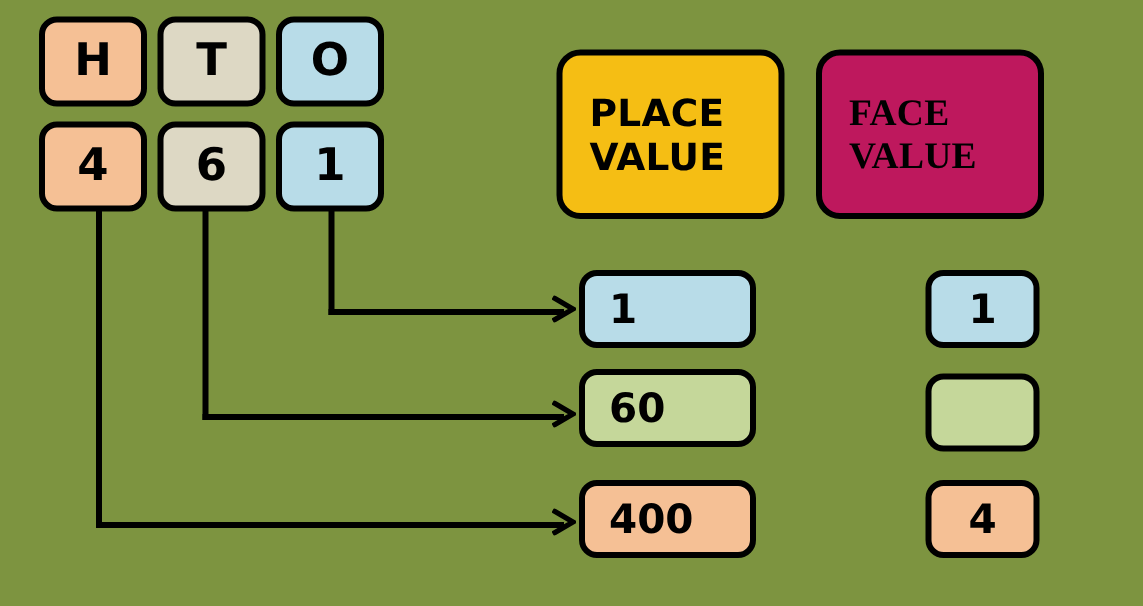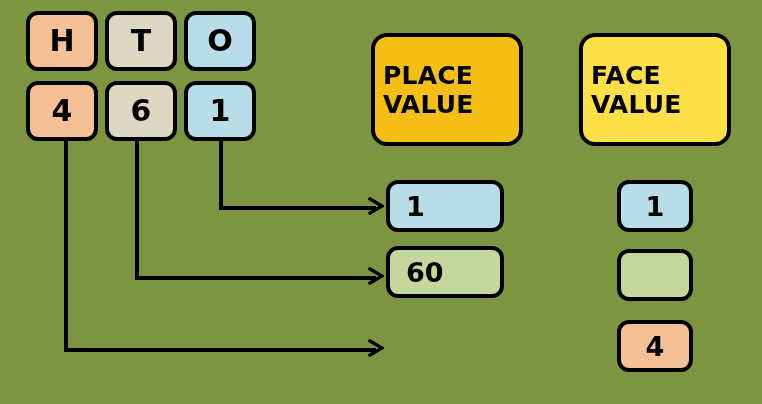--- a/index.html
+++ b/index.html
@@ -45,21 +45,21 @@
   }
 
   
   .title-card {
     width: 152px;
     height: 113px;
     border-radius: 16px;
     flex-direction: column;
     align-items: flex-start;
     justify-content: center;
-    padding-left: 8px;
+    padding-left: 18px;
     font-size: 25px;
     letter-spacing: 0.2px;
   }
   .title-card .line { display: block; margin: 2px 0; }
 
   
   .pv-box {
     width: 118px;
     height: 52px;
     font-size: 27px;
@@ -136,30 +136,33 @@
   </div>
   <div class="box chart-cell" style="left:184px; top:81px; background:#b8dce8;">
     <span>1</span>
   </div>
 
   <div class="box title-card" style="left:371px; top:33px; background:#f5be14;">
     <span class="line">PLACE</span>
     <span class="line">VALUE</span>
   </div>
 
-  <div class="box title-card" style="left:579px; top:33px; background:#fde047;">
+  <div class="box title-card" style="left:544px; top:33px; background:#be185d;font-family:Liberation Serif, serif;">
     <span class="line">FACE</span>
     <span class="line">VALUE</span>
   </div>
 
   <div class="box pv-box leftpad" style="left:386px; top:180px; background:#b8dce8;">
     <span>1</span>
   </div>
   <div class="box pv-box leftpad" style="left:386px; top:246px; background:#c5d79a;">
     <span>60</span>
+  </div>
+  <div class="box pv-box leftpad" style="left:386px; top:320px; background:#f5c095;">
+    <span>400</span>
   </div>
 
   <div class="box fv-box center" style="left:617px; top:180px; background:#b8dce8;">
     <span>1</span>
   </div>
   <div class="box fv-box center" style="left:617px; top:249px; background:#c5d79a;">
     <span></span>
   </div>
   <div class="box fv-box center" style="left:617px; top:320px; background:#f5c095;">
     <span>4</span>

